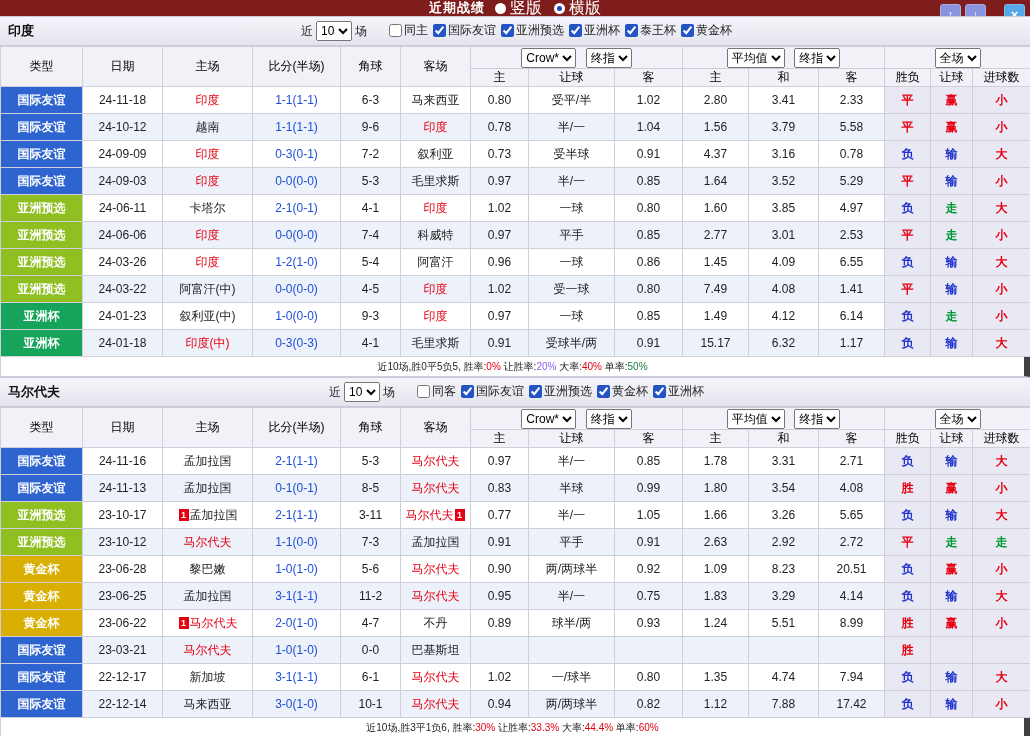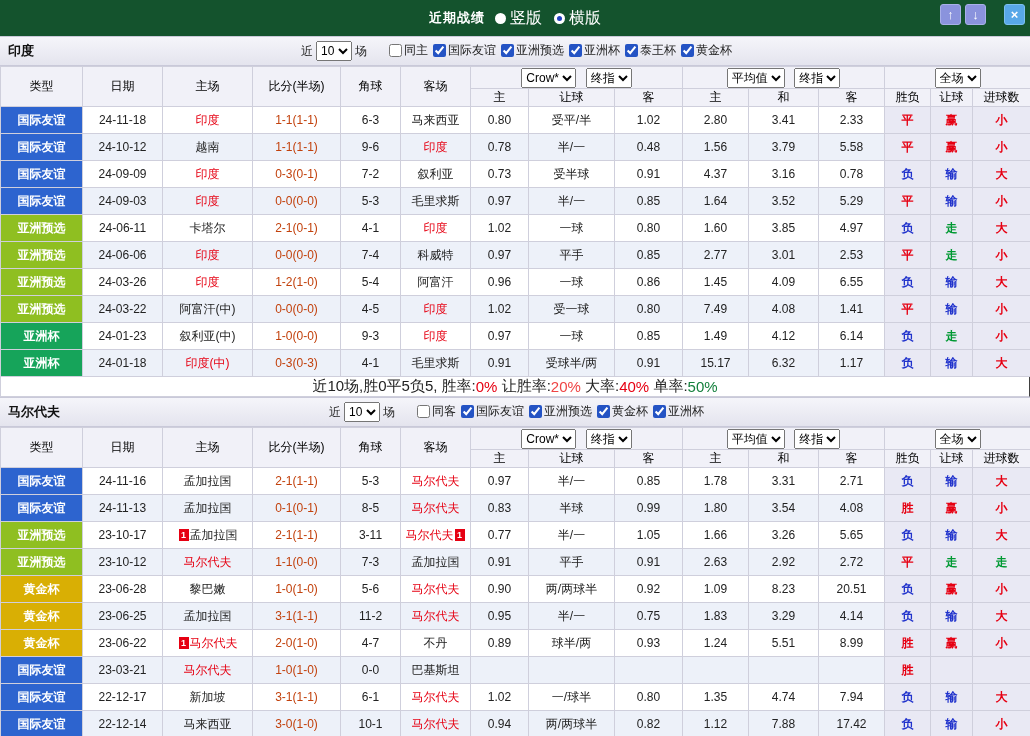--- a/index.html
+++ b/index.html
@@ -2,21 +2,21 @@
 <html><head>
 <meta charset="utf-8">
 <style>
   * { box-sizing: border-box; margin: 0; padding: 0; }
   body {
     width: 1030px; height: 736px; overflow: hidden;
     font-family: "Liberation Sans", "DejaVu Sans", sans-serif;
     font-size: 12px; background: #fff; position: relative;
   }
   
-  .topbar { height: 36px; background: #14532d; display: flex; align-items: center; position: relative; color: #fff; }
+  .topbar { height: 16px; background: #7f1d1d; display: flex; align-items: center; position: relative; color: #fff; }
   .topbar-center { margin: 0 auto; display: flex; align-items: center; gap: 10px; }
   .title { font-weight: bold; font-size: 13px; letter-spacing: 1px; }
   .radio-group { display: flex; align-items: center; gap: 12px; }
   .radio-item { display: inline-flex; align-items: center; gap: 4px; cursor: pointer; font-size: 16px; }
   .radio { width: 11px; height: 11px; border-radius: 50%; background: #fff; position: relative; display: inline-block; }
   .radio.sel::after { content: ""; position: absolute; left: 3px; top: 3px; width: 5px; height: 5px; border-radius: 50%; background: #2340c0; }
   .topbar-btns { position: absolute; right: 5px; top: 4px; display: flex; gap: 4px; }
   .sqbtn { width: 21px; height: 21px; border-radius: 3px; background: #8a93dd; border: 1px solid #a8b0e8;
            color: #fff; display: flex; align-items: center; justify-content: center; font-size: 13px; font-weight: bold; cursor: pointer; }
   .sqbtn.close { background: #58a8e8; border-color: #7cc0f0; margin-left: 14px; }
@@ -34,26 +34,26 @@
   table.stats { border-collapse: collapse; table-layout: fixed; width: 1030px; }
   .stats th, .stats td { border: 1px solid #cfcfdc; text-align: center; white-space: nowrap; overflow: hidden; padding: 0 1px; }
   .stats thead th { background: #f1f1f8; font-weight: normal; color: #000; font-size: 12px; }
   .stats thead tr.sub th { height: 22px; }
   .stats thead tr.hd th { height: 18px; }
   .stats thead select { font-size: 12px; height: 20px; margin: 0 3px; vertical-align: middle; }
   .stats tbody td { height: 26px; font-size: 12px; color: #222; line-height: 26px; }
   .stats tr.alt td { background: #edf1f9; }
   .stats tbody td.res { background: #e9e9f4; font-weight: bold; }
   .stats td.type { color: #fff; font-weight: bold; }
-  .stats td.score { color: #c2410c; }
+  .stats td.score { color: #1d4ed8; }
   .card { display: inline-block; background: #e60012; color: #fff; font-size: 9px; line-height: 12px; width: 10px; height: 12px;
           vertical-align: 1px; margin: 0 1px; font-weight: bold; text-align: center; }
   
-  .summary { height: 20px; display: flex; align-items: center; justify-content: center; font-size: 15px; color: #222;
-             border-left: 1px solid #cfcfdc; border-right: 1px solid #404040; border-bottom: 1px solid #cfcfdc; background: #fff; }
+  .summary { height: 20px; display: flex; align-items: center; justify-content: center; font-size: 10px; color: #222;
+             border-left: 1px solid #cfcfdc; border-right: 6px solid #404040; border-bottom: 1px solid #cfcfdc; background: #fff; }
   .summary span { white-space: pre; }
 </style>
 </head>
 <body>
 
 <div class="page">
 
   <div class="topbar">
     <div class="topbar-center">
       <span class="title">近期战绩</span>
@@ -179,21 +179,21 @@
         </tr>
         <tr class="alt">
           <td class="type" style="background: rgb(45, 100, 207);">国际友谊</td>
           <td>24-10-12</td>
           <td><span>越南</span></td>
           <td class="score">1-1(1-1)</td>
           <td>9-6</td>
           <td><span style="color: rgb(230, 0, 18);">印度</span></td>
           <td>0.78</td>
           <td>半/一</td>
-          <td>0.48</td>
+          <td>1.04</td>
           <td>1.56</td>
           <td>3.79</td>
           <td>5.58</td>
           <td class="res" style="color: rgb(230, 0, 18);">平</td>
           <td class="res" style="color: rgb(230, 0, 18);">赢</td>
           <td class="res" style="color: rgb(230, 0, 18);">小</td>
         </tr>
         <tr>
           <td class="type" style="background: rgb(45, 100, 207);">国际友谊</td>
           <td>24-09-09</td>
@@ -329,21 +329,21 @@
           <td class="res" style="color: rgb(33, 51, 204);">负</td>
           <td class="res" style="color: rgb(33, 51, 204);">输</td>
           <td class="res" style="color: rgb(230, 0, 18);">大</td>
         </tr>
       </tbody>
   </table>
   <div class="summary">
       <span>近10场,胜0平5负5, 胜率:</span>
       <span style="color: rgb(230, 0, 18);">0%</span>
       <span> 让胜率:</span>
-      <span style="color: #ef4444;">20%</span>
+      <span style="color: #8b5cf6;">20%</span>
       <span> 大率:</span>
       <span style="color: rgb(230, 0, 18);">40%</span>
       <span> 单率:</span>
       <span style="color: #15803d;">50%</span>
     </div>
 
   <div class="secbar">
     <span class="team">马尔代夫</span>
     <div class="filters">
       <span class="txt">近</span>

